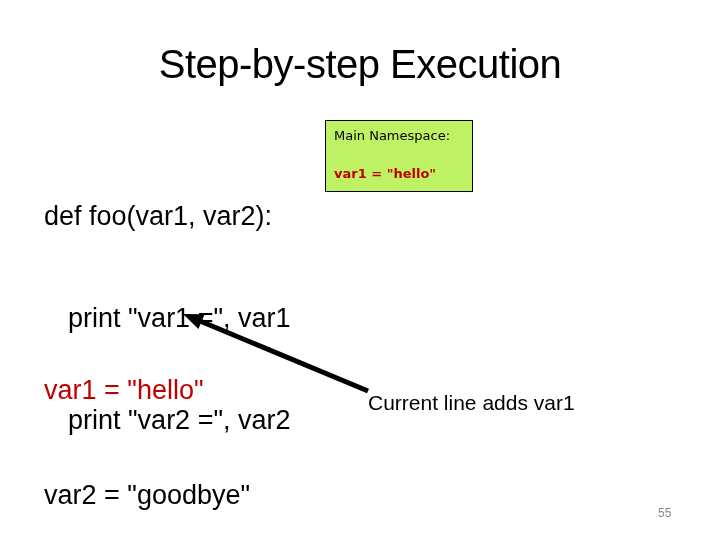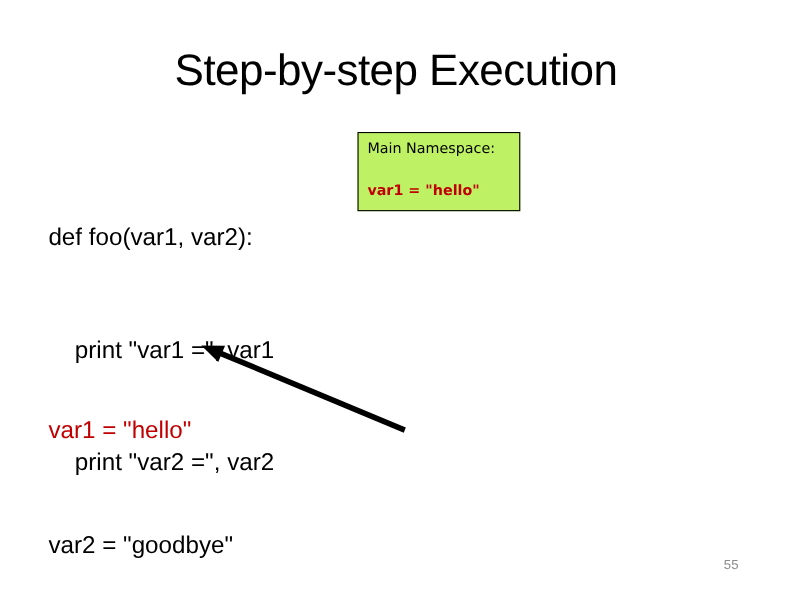--- a/index.html
+++ b/index.html
@@ -26,21 +26,21 @@
     margin: 0;
     text-align: center;
     font-size: 40px;
     font-weight: 400;
     color: #000000;
     letter-spacing: -0.5px;
   }
   .code {
     position: absolute;
     left: 44px;
-    font-size: 22px;
+    font-size: 27px;
     line-height: 34px;
     color: #000000;
     white-space: pre;
   }
   .top-code { top: 131px; }
   .bottom-code { top: 303px; line-height: 35px; }
   .code-line.indent { padding-left: 24px; }
   .code-line.highlight { color: #c00000; }
   .ns-box {
     position: absolute;
@@ -115,16 +115,17 @@
     
     
     
   </div>
 
   <svg class="arrow-svg" viewBox="0 0 720 540" xmlns="http://www.w3.org/2000/svg">
     <line x1="368" y1="391" x2="200" y2="321" stroke="#000000" stroke-width="5"></line>
     <polygon points="183,314 204.6,314.3 198.4,329.1" fill="#000000"></polygon>
   </svg>
 
+  <div class="annotation">Current line adds var1</div>
 
   <div class="page-number">55</div>
 
 </div>
 
 </body></html>

